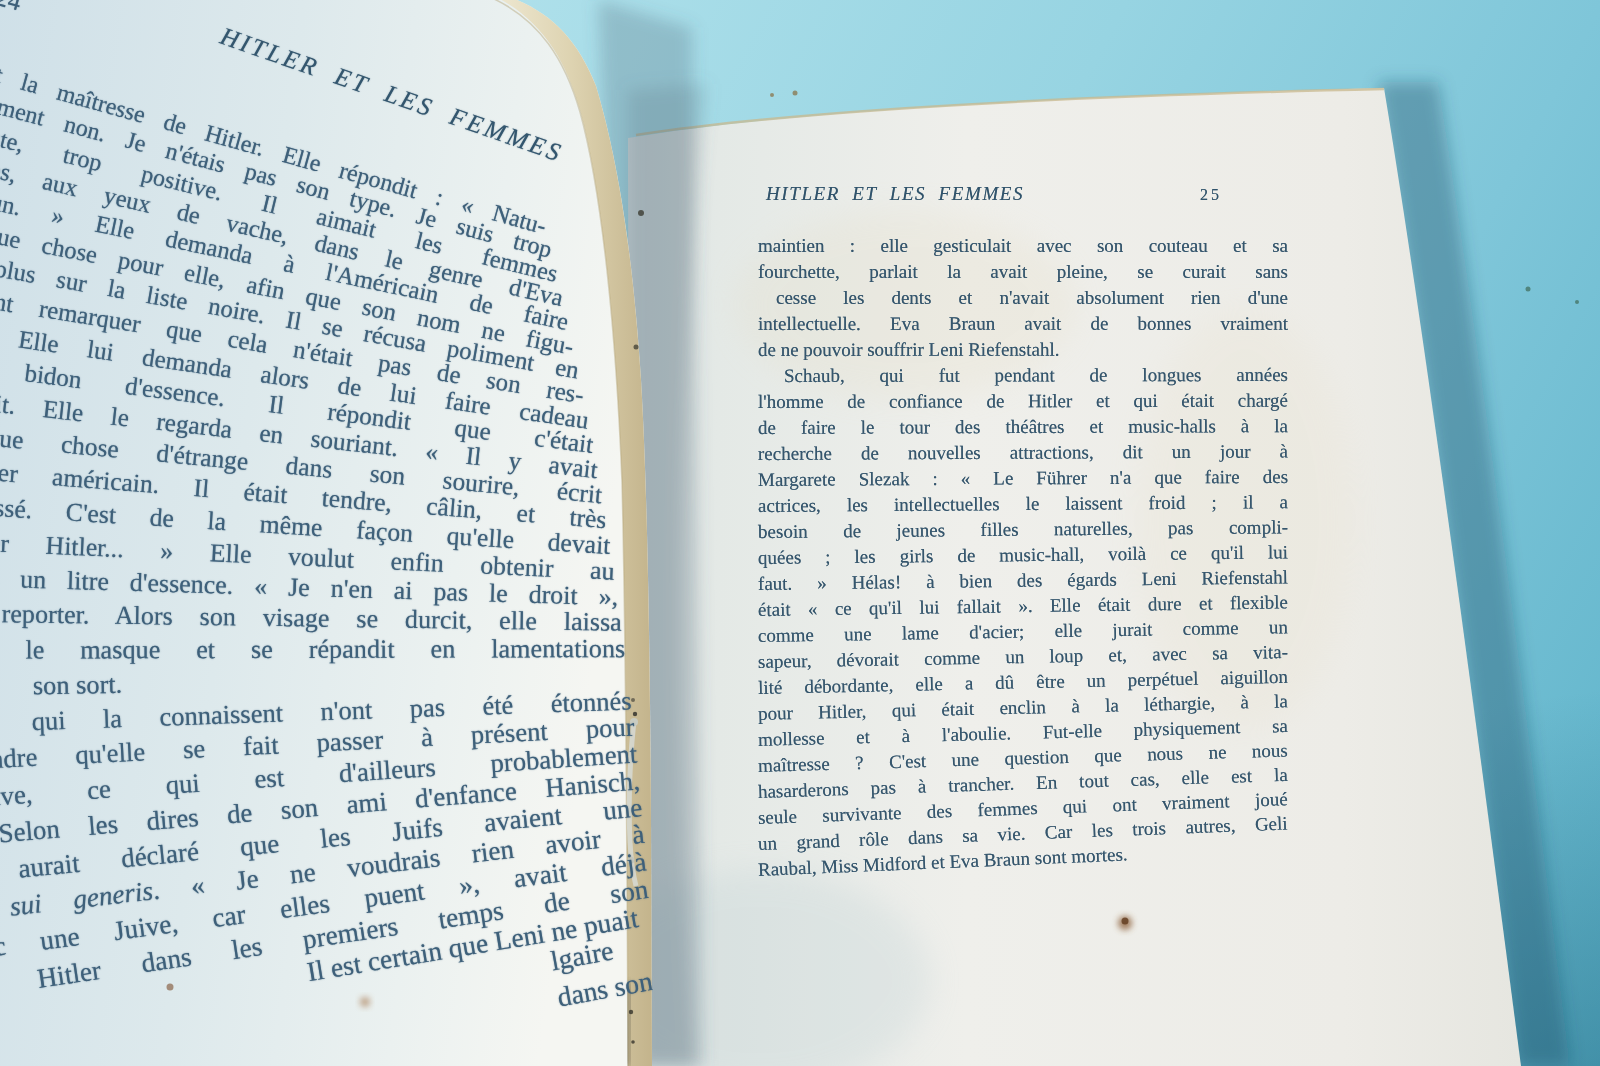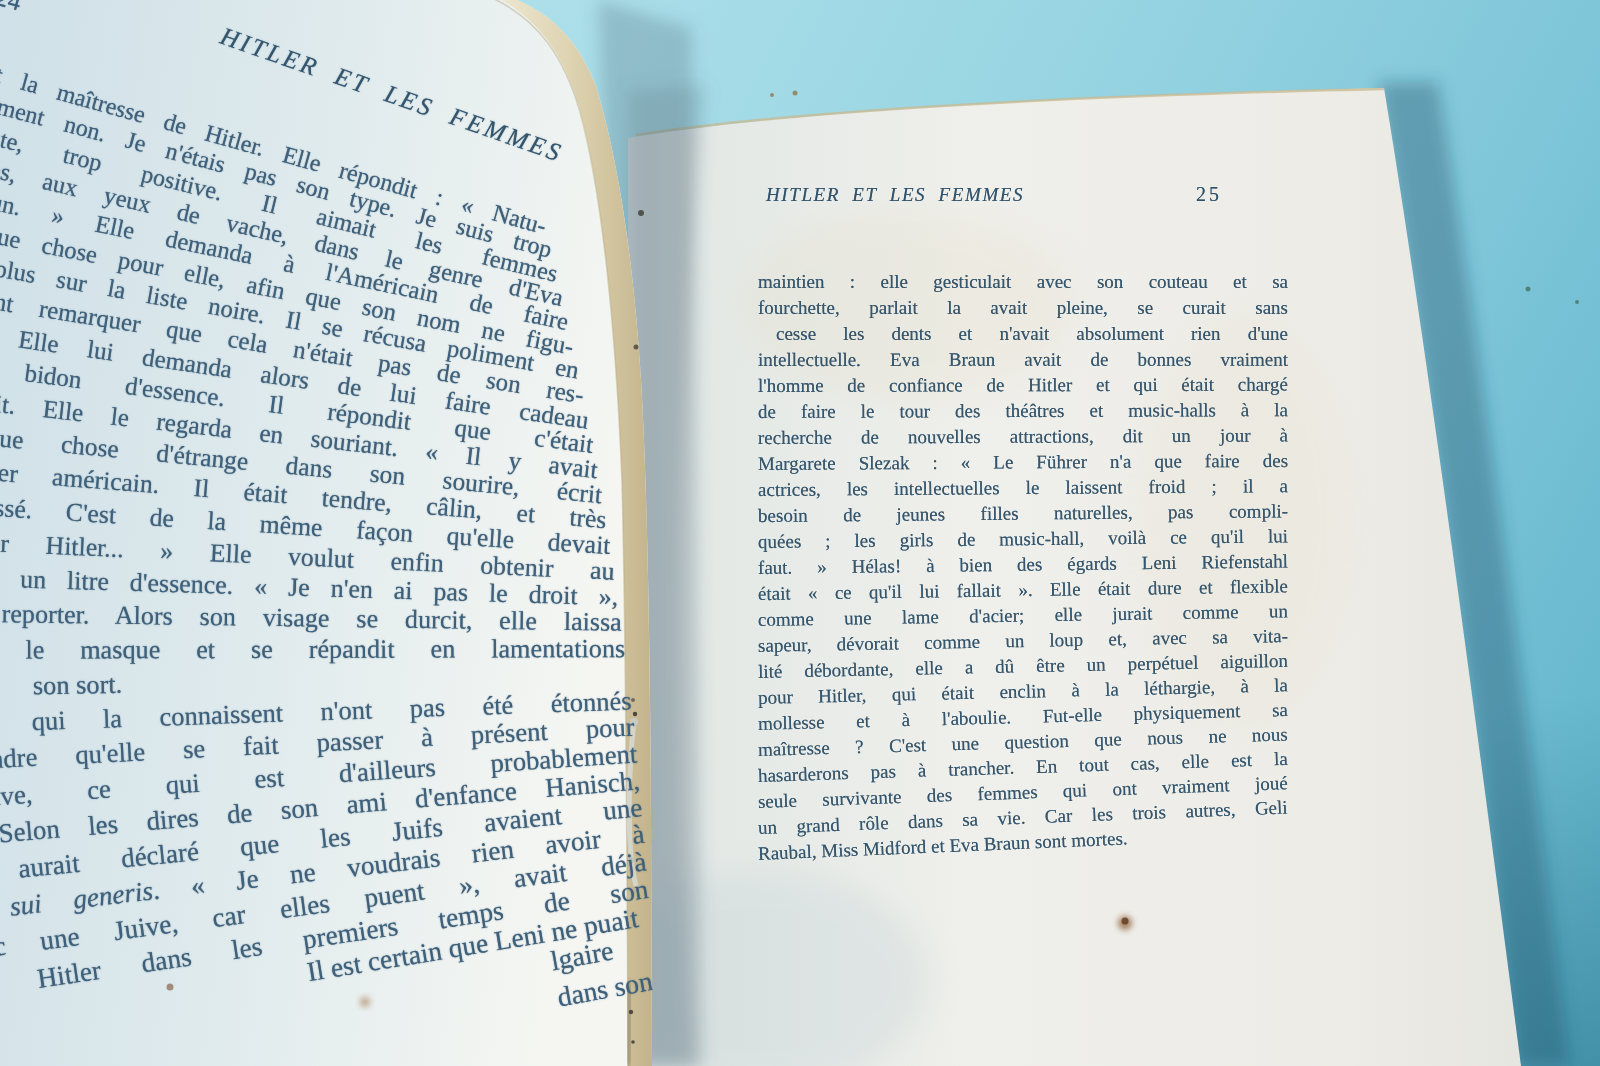--- a/index.html
+++ b/index.html
@@ -44,21 +44,21 @@
   
   .rp-header{
     position:absolute;left:766px;top:183px;width:456px;z-index:2;
     display:flex;justify-content:space-between;align-items:baseline;
   }
   .rp-title{
     font-style:italic;font-size:19px;letter-spacing:1.6px;word-spacing:6px;
     color:#30536b;text-shadow:0 0 0.6px rgba(48,83,107,0.7);white-space:nowrap;
   }
   .rp-folio{
-    font-size:20px;letter-spacing:3px;color:#30536b;
+    font-size:16px;letter-spacing:3px;color:#30536b;
     text-shadow:0 0 0.6px rgba(48,83,107,0.7);
   }
   .rp-text{position:absolute;left:758px;top:233px;width:530px;z-index:2;}
   .rp-line{
     font-size:19px;line-height:26px;color:#35566d;
     text-shadow:0 0 0.6px rgba(53,86,109,0.75);
     text-align:justify;text-align-last:justify;
     transform-origin:0 50%;
   }
   .rp-line.indent{text-indent:26px;}
@@ -136,24 +136,26 @@
     <circle cx="772" cy="95" r="2" fill="#8b7a55" opacity="0.8"></circle>
     <circle cx="1528" cy="289" r="2.5" fill="#3f6b59" opacity="0.7"></circle>
     <circle cx="1577" cy="302" r="2" fill="#3f6b59" opacity="0.7"></circle>
   </svg>
 
   <div class="rp-header">
     <span class="rp-title">HITLER ET LES FEMMES</span>
     <span class="rp-folio">25</span>
   </div>
   <div class="rp-text">
-      <div class="rp-line" style="transform: rotate(0deg); margin-top: 36px;">maintien : elle gesticulait avec son couteau et sa</div>
+      <div class="rp-line" style="transform: rotate(0deg);">maintien : elle gesticulait avec son couteau et sa</div>
       <div class="rp-line" style="transform: rotate(-0.0042deg);">fourchette, parlait la avait pleine, se curait sans</div>
       <div class="rp-line" style="transform: rotate(-0.0168deg); margin-left: 18px;">cesse les dents et n'avait absolument rien d'une</div>
       <div class="rp-line" style="transform: rotate(-0.0378deg);">intellectuelle. Eva Braun avait de bonnes vraiment</div>
+      <div class="rp-line para-end" style="transform: rotate(-0.0672deg);">de ne pouvoir souffrir Leni Riefenstahl.</div>
+      <div class="rp-line indent" style="transform: rotate(-0.105deg);">Schaub, qui fut pendant de longues années</div>
       <div class="rp-line" style="transform: rotate(-0.1512deg);">l'homme de confiance de Hitler et qui était chargé</div>
       <div class="rp-line" style="transform: rotate(-0.2058deg);">de faire le tour des théâtres et music-halls à la</div>
       <div class="rp-line" style="transform: rotate(-0.2688deg);">recherche de nouvelles attractions, dit un jour à</div>
       <div class="rp-line" style="transform: rotate(-0.3402deg);">Margarete Slezak : « Le Führer n'a que faire des</div>
       <div class="rp-line" style="transform: rotate(-0.42deg);">actrices, les intellectuelles le laissent froid ; il a</div>
       <div class="rp-line" style="transform: rotate(-0.5082deg);">besoin de jeunes filles naturelles, pas compli-</div>
       <div class="rp-line" style="transform: rotate(-0.6048deg);">quées ; les girls de music-hall, voilà ce qu'il lui</div>
       <div class="rp-line" style="transform: rotate(-0.7098deg);">faut. » Hélas! à bien des égards Leni Riefenstahl</div>
       <div class="rp-line" style="transform: rotate(-0.8232deg);">était « ce qu'il lui fallait ». Elle était dure et flexible</div>
       <div class="rp-line" style="transform: rotate(-0.945deg);">comme une lame d'acier; elle jurait comme un</div>

